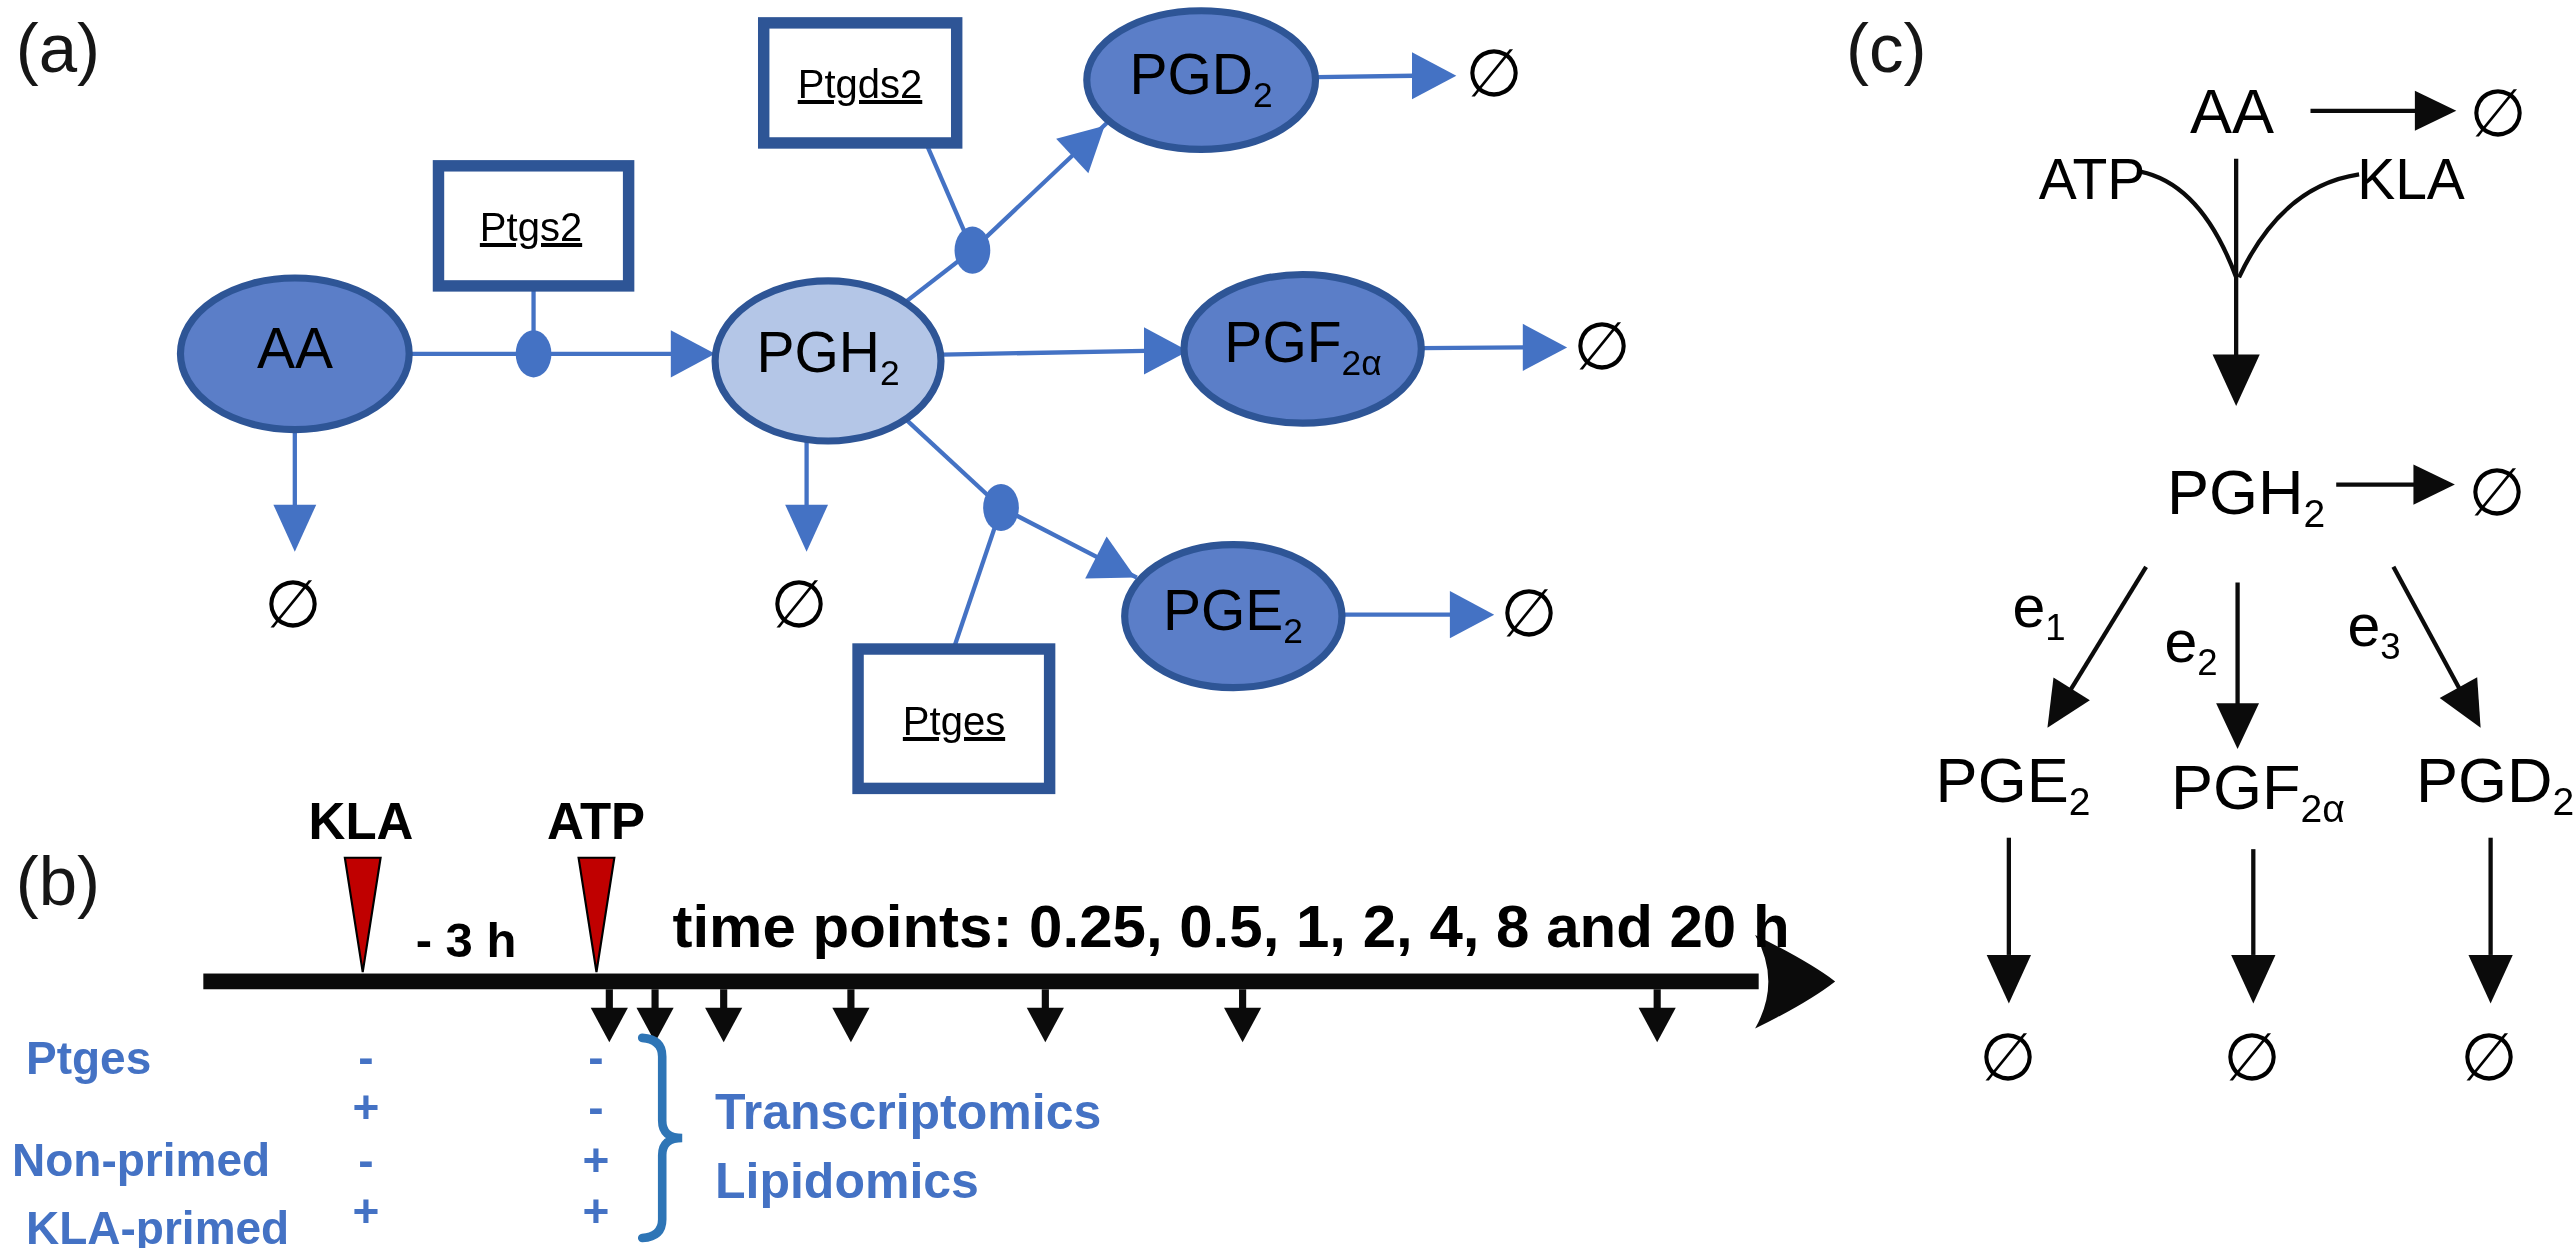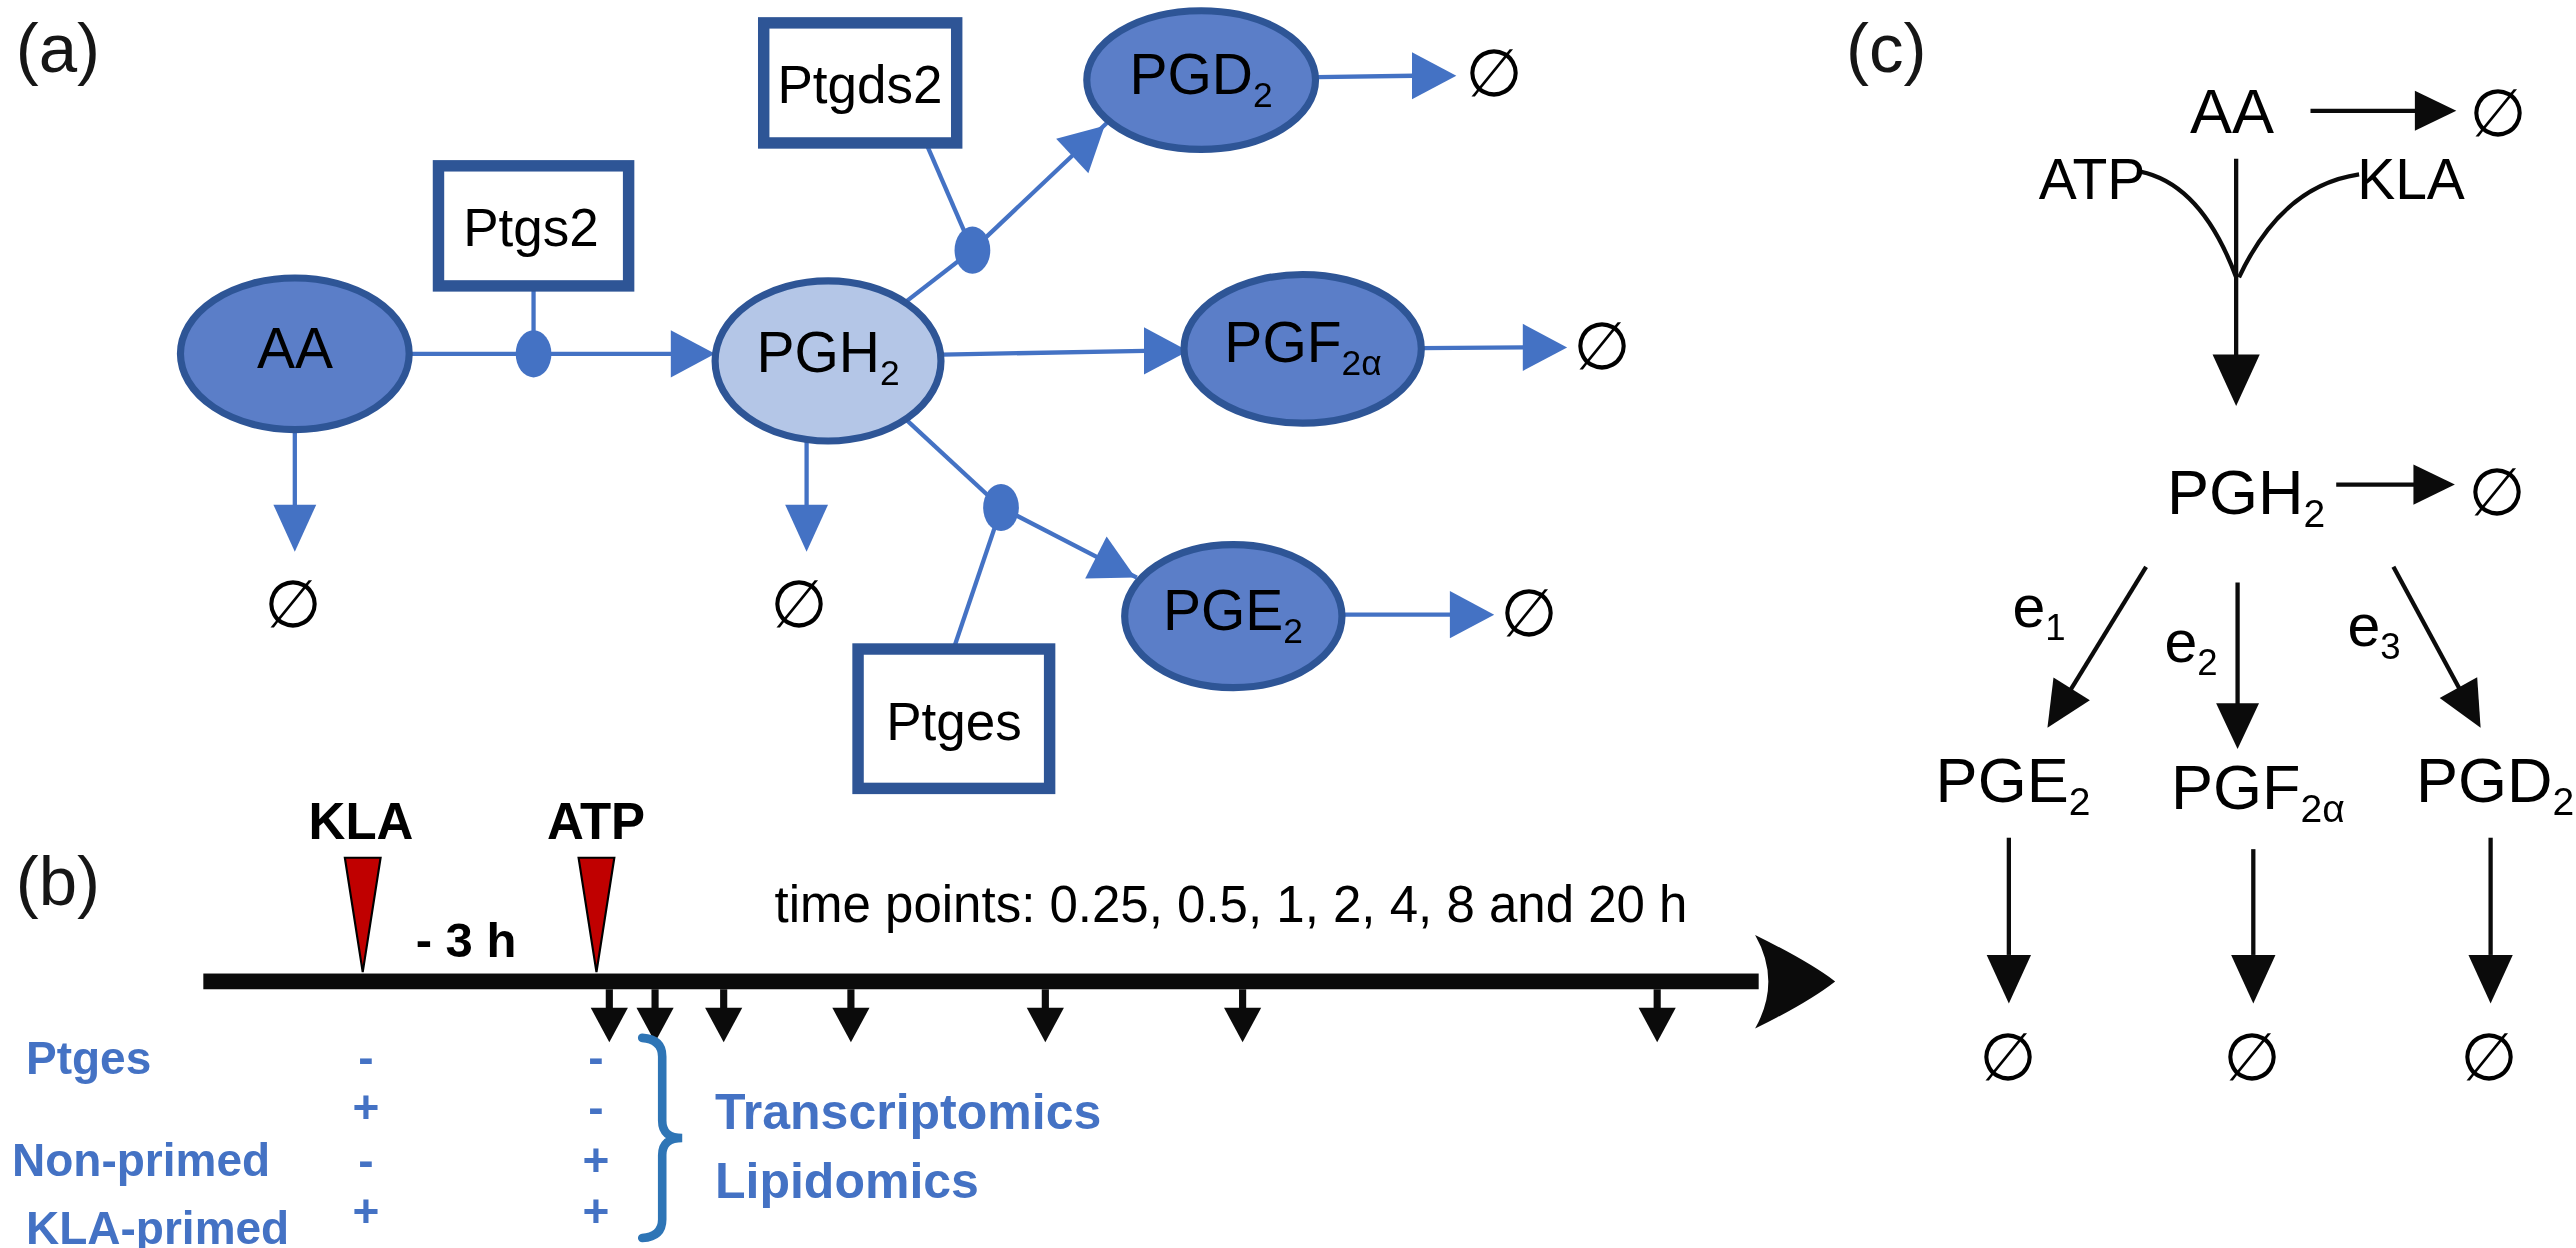--- a/index.html
+++ b/index.html
@@ -20,27 +20,27 @@
   .blackfill{fill:var(--ink,#0b0b0b);}
   .redtri{fill:var(--marker-red,#c00000);stroke:#000;stroke-width:3;}
   .brace{stroke:var(--bracket-blue,#2e75b6);stroke-width:12;fill:none;stroke-linecap:round;}
 
   
   .lbl{position:absolute;transform:translate(-50%,-50%);white-space:nowrap;line-height:1;color:#000;}
   .lbl-left{position:absolute;transform:translate(0,-50%);white-space:nowrap;line-height:1;}
   .panel-lbl{position:absolute;font-size:69px;color:#161616;line-height:1;}
   .t-node{font-size:57px;}
   .t-bignode{font-size:63px;}
-  .t-enzyme{font-size:53px;}
+  .t-enzyme{font-size:40px;text-decoration:underline;}
   .t-empty{font-size:66px;}
   .t-rate{font-size:59px;}
   .t-cof{font-size:57px;}
   .t-stim{font-size:51px;font-weight:bold;}
   .t-offset{font-size:49px;font-weight:bold;}
-  .t-tp{font-size:51px;font-weight:normal;}
+  .t-tp{font-size:60px;font-weight:bold;margin-top:23px;}
   .t-cond{font-size:46px;font-weight:bold;color:var(--text-blue,#4472c4);}
   .t-sign{font-size:46px;font-weight:bold;color:var(--text-blue,#4472c4);}
   .t-assay{font-size:50px;font-weight:bold;color:var(--text-blue,#4472c4);}
   .sub{font-size:.62em;vertical-align:-0.35em;}
 </style>
 </head>
 <body>
 
 <div id="figure">
 

